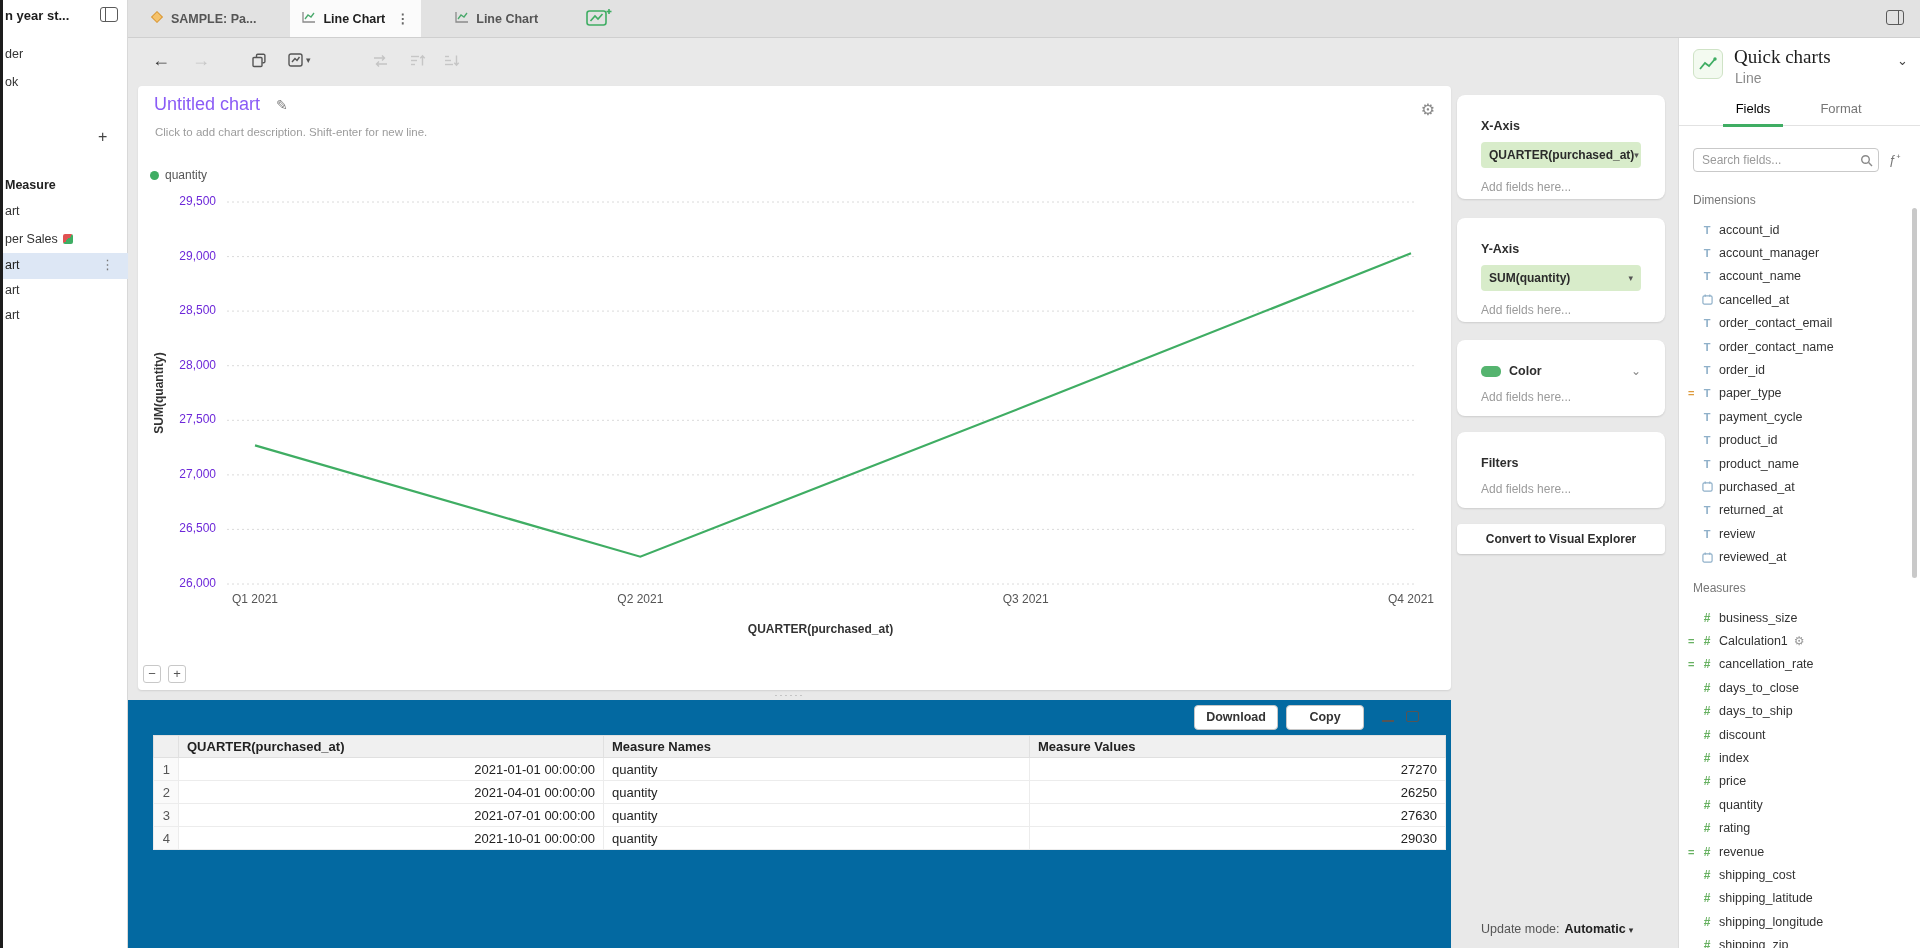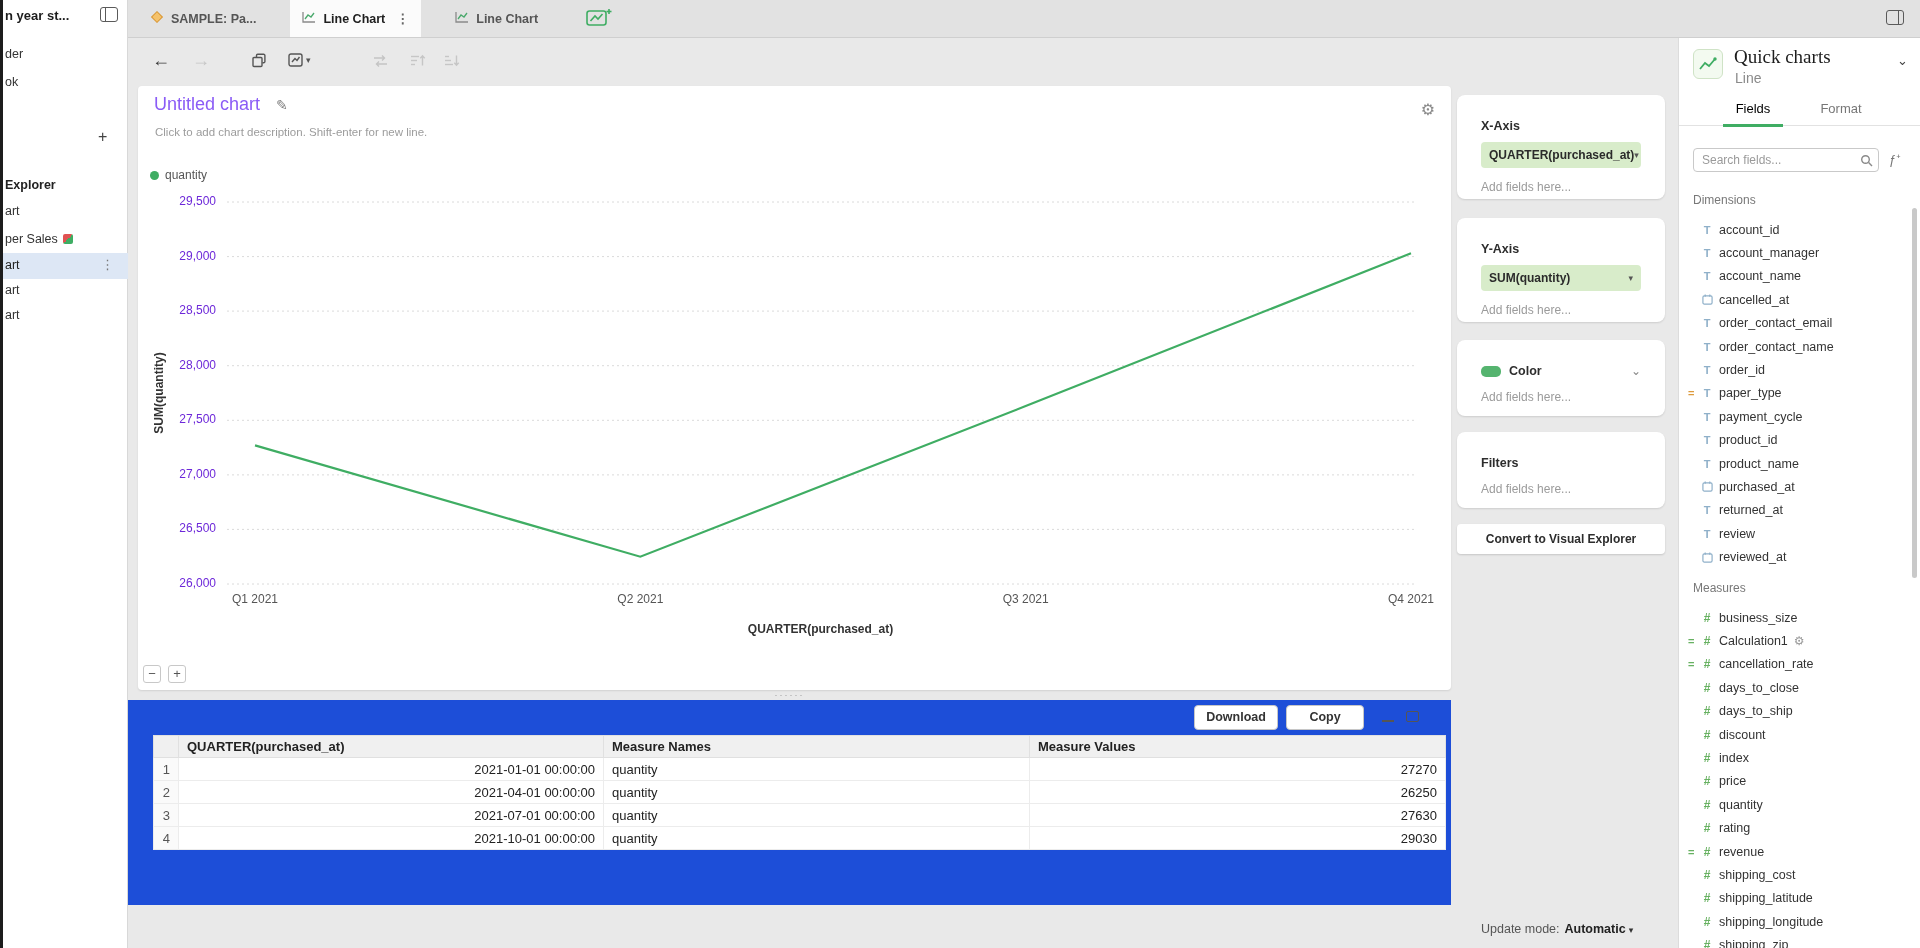--- a/index.html
+++ b/index.html
@@ -60,21 +60,21 @@
   .yaxis-title { position:absolute; left:-39px; top:300px; width:120px; text-align:center; transform:rotate(-90deg); font-size:12px; font-weight:bold; color:#333; }
   .xaxis-title { position:absolute; left:89px; top:536px; width:1187px; text-align:center; font-size:12px; font-weight:bold; color:#333; }
   .zoom { position:absolute; top:579px; width:18px; height:18px; border:1px solid #c8c8c8; border-radius:3px; background:#fff; color:#555; font-size:13px; line-height:15px; text-align:center; }
   .zoom.minus { left:5px; } .zoom.plus { left:30px; }
 
   
   .divider { position:absolute; left:0; right:0; top:652px; height:10px; display:flex; justify-content:center; align-items:center; }
   .divider span { color:#9a9a9a; font-size:9px; letter-spacing:2px; line-height:6px; }
 
   
-  .table-card { position:absolute; left:0; top:662px; width:1323px; height:205px; background:#1d4ed8; }
+  .table-card { position:absolute; left:0; top:662px; width:1323px; height:248px; background:#0369a1; }
   .btn { position:absolute; top:5px; height:25px; background:#fff; border:1px solid #c6c6c6; border-radius:4px; font-size:12.5px; font-weight:bold; color:#333; line-height:23px; text-align:center; }
   .btn.download { left:1066px; width:84px; }
   .btn.copy { left:1158px; width:78px; }
   .win-ic { position:absolute; }
   .win-ic.collapse { left:1254px; top:19px; width:12px; height:3px; border-bottom:2px solid #555; }
   .win-ic.expand { left:1278px; top:11px; width:13px; height:11px; border:1.5px solid #555; border-radius:2px; }
   .result-table { position:absolute; left:25px; top:35px; border-collapse:collapse; table-layout:fixed; font-size:13px; color:#222; }
   .result-table th { background:#f0f0f0; font-weight:bold; text-align:left; padding:2px 8px; border:1px solid #e0e0e0; height:22px; white-space:nowrap; overflow:hidden; }
   .result-table td { background:#fff; padding:2px 8px; border:1px solid #ececec; height:23px; white-space:nowrap; overflow:hidden; }
   .result-table td.rownum { background:#fafafa; color:#555; text-align:right; }
@@ -133,21 +133,21 @@
 
 <div class="screen">
   <div class="left-edge"></div>
 
   <aside class="sidebar">
     <div class="sb-top">n year st...</div>
     <span class="sb-collapse"><span class="panel-icon left"></span></span>
     <div class="sb-item" style="top:47px">der</div>
     <div class="sb-item" style="top:75px">ok</div>
     <div class="sb-add">+</div>
-    <div class="sb-item header" style="top:178px">Explorer</div>
+    <div class="sb-item header" style="top:178px">Measure</div>
     <div class="sb-item" style="top:204px">art</div>
     <div class="sb-item" style="top:232px"><span>per Sales</span><span class="doc-emoji"></span></div>
     <div class="sb-selected">
       <span class="lbl">art</span>
       <span class="kebab">⋮</span>
     </div>
     <div class="sb-item" style="top:283px">art</div>
     <div class="sb-item" style="top:308px">art</div>
   </aside>
 

